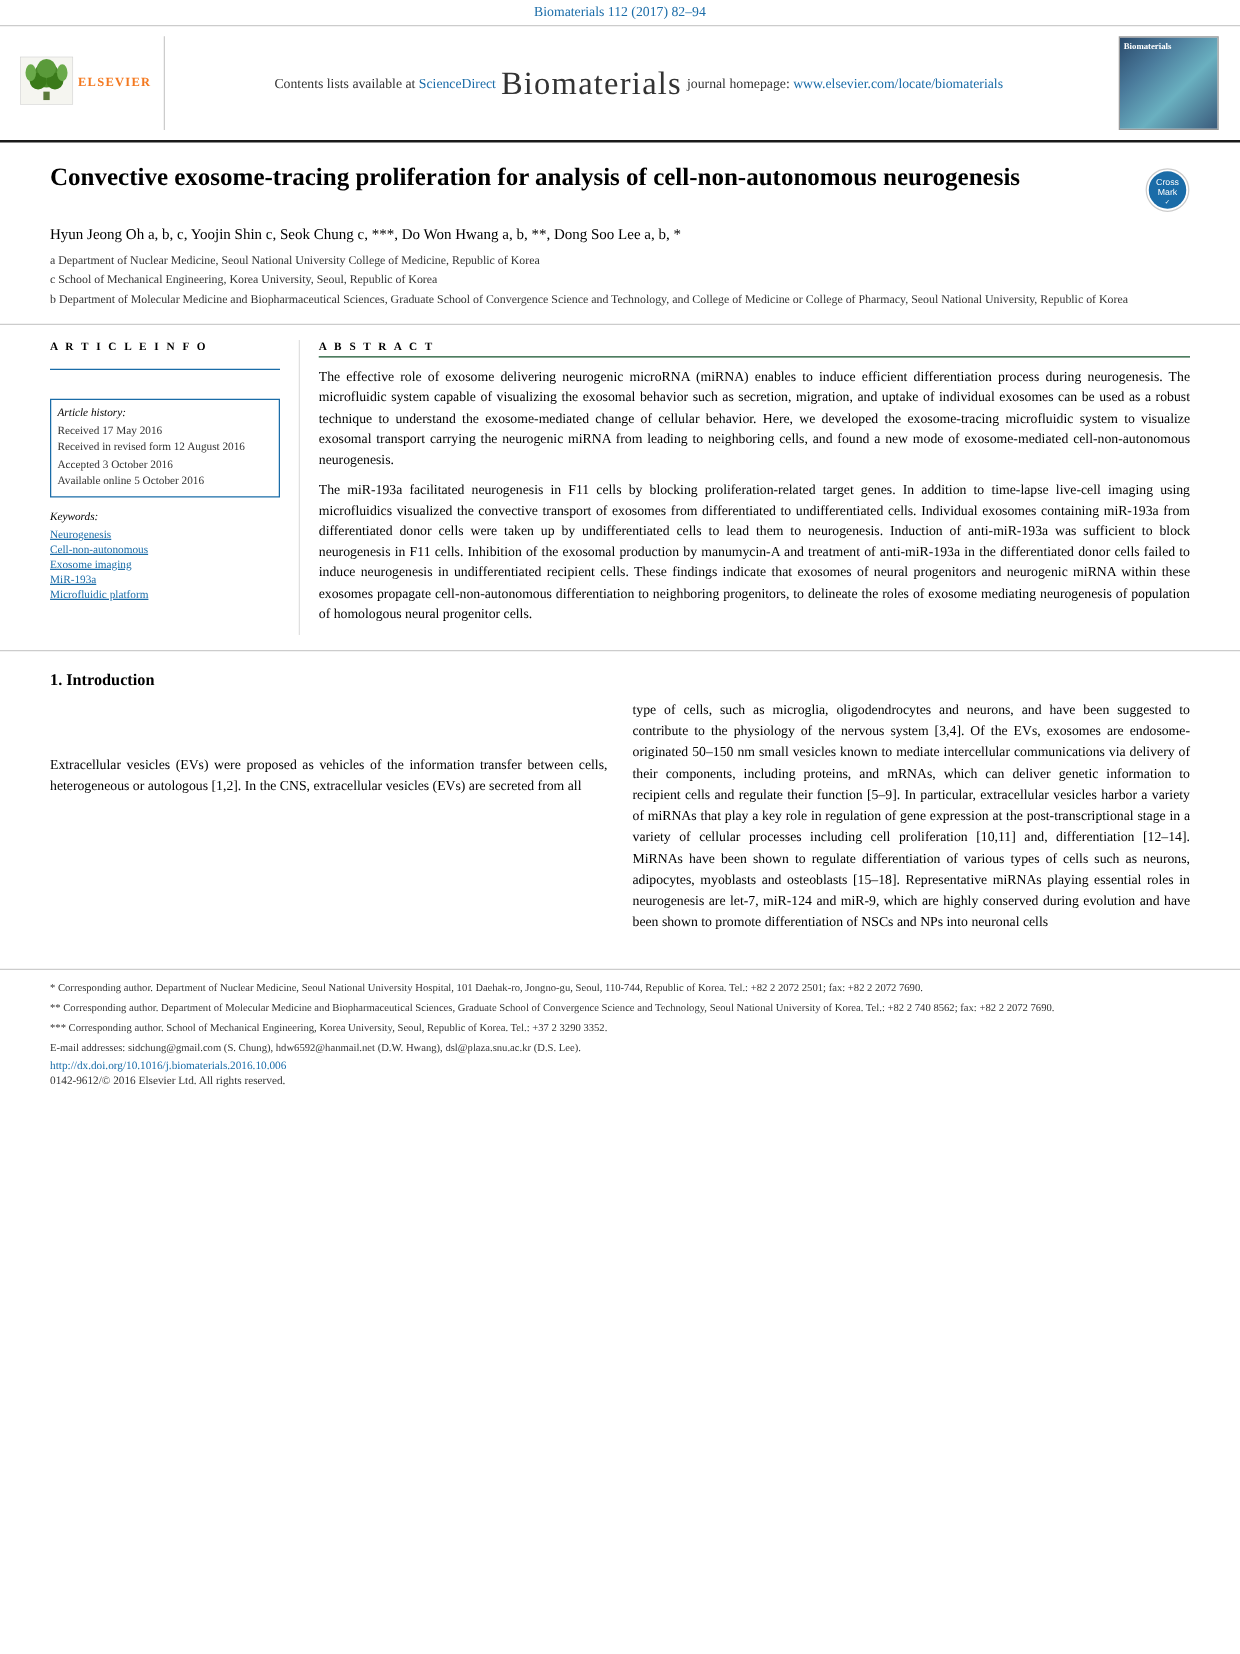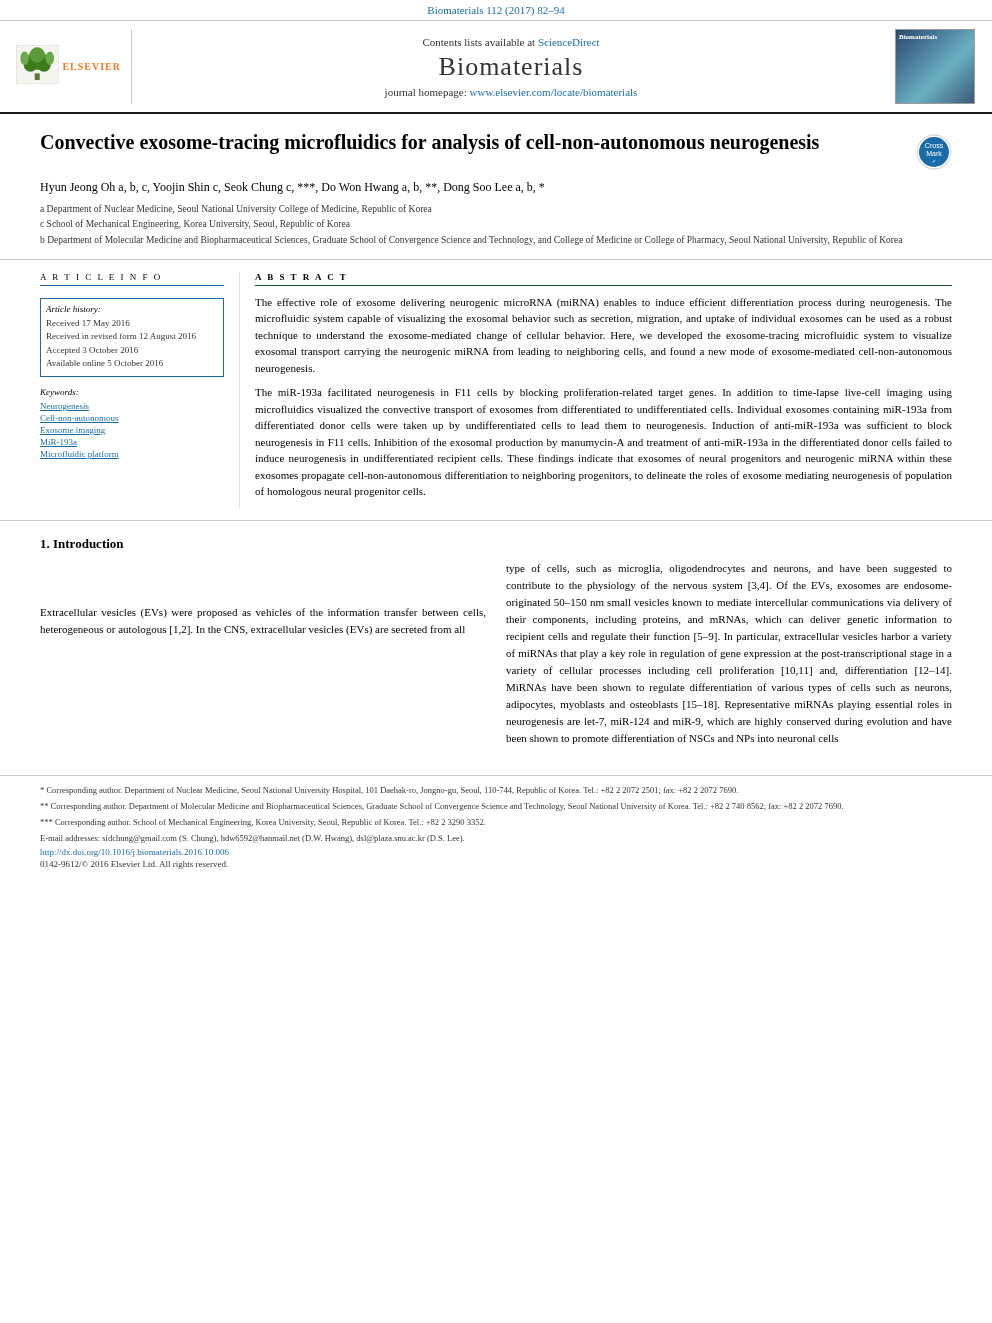--- a/index.html
+++ b/index.html
@@ -45,21 +45,21 @@
       letter-spacing: 1px;
     }
     .elsevier-icon {
       width: 60px;
       height: 55px;
       margin-bottom: 4px;
     }
     .header-center {
       flex: 1;
       display: flex;
-      flex-direction: column;
+      flex-direction: row;
       align-items: center;
       justify-content: center;
       gap: 4px;
     }
     .contents-available {
       font-size: 11px;
       color: #333;
     }
     .contents-available a {
       color: #1a6ca8;
@@ -146,26 +146,26 @@
       border-bottom: 1px solid #ccc;
     }
     .article-info {
       width: 200px;
       min-width: 200px;
       padding-right: 15px;
       border-right: 1px solid #e0e0e0;
     }
     .article-info-title {
       font-size: 9px;
-      font-weight: normal;
+      font-weight: bold;
       letter-spacing: 2px;
       color: #000;
       border-bottom: 1px solid #1a6ca8;
-      padding-bottom: 3px;
-      margin-bottom: 12px;
+      padding-bottom: 13px;
+      margin-bottom: 23px;
     }
     .history-section {
       border: 1px solid #1a6ca8;
       padding: 5px;
       margin-bottom: 10px;
     }
     .history-title {
       font-size: 9px;
       font-style: italic;
       color: #000;
@@ -313,21 +313,21 @@
   </div>
   <div class="header-right">
     <div class="biomaterials-cover">
       <span class="biomaterials-cover-text">Biomaterials</span>
     </div>
   </div>
 </div>
 
 <div class="article-section">
   <div class="article-title-row">
-    <h1 class="article-title">Convective exosome-tracing microfluidics for analysis of cell-non-autonomous neurogenesis</h1>
+    <h1 class="article-title">Convective exosome-tracing proliferation for analysis of cell-non-autonomous neurogenesis</h1>
 
     <svg class="crossmark" viewBox="0 0 36 36">
       <circle cx="18" cy="18" r="17" fill="#fff" stroke="#ccc" stroke-width="1"></circle>
       <circle cx="18" cy="18" r="15" fill="#1a6ca8"></circle>
       <text x="18" y="14" text-anchor="middle" font-size="7" fill="#fff" font-family="Arial">Cross</text>
       <text x="18" y="22" text-anchor="middle" font-size="7" fill="#fff" font-family="Arial">Mark</text>
       <text x="18" y="29" text-anchor="middle" font-size="5" fill="#fff" font-family="Arial">✓</text>
     </svg>
   </div>
   <div class="authors">Hyun Jeong Oh a, b, c, Yoojin Shin c, Seok Chung c, ***, Do Won Hwang a, b, **, Dong Soo Lee a, b, *</div>
@@ -378,17 +378,17 @@
       <div class="body-text">
         <p>type of cells, such as microglia, oligodendrocytes and neurons, and have been suggested to contribute to the physiology of the nervous system [3,4]. Of the EVs, exosomes are endosome-originated 50–150 nm small vesicles known to mediate intercellular communications via delivery of their components, including proteins, and mRNAs, which can deliver genetic information to recipient cells and regulate their function [5–9]. In particular, extracellular vesicles harbor a variety of miRNAs that play a key role in regulation of gene expression at the post-transcriptional stage in a variety of cellular processes including cell proliferation [10,11] and, differentiation [12–14]. MiRNAs have been shown to regulate differentiation of various types of cells such as neurons, adipocytes, myoblasts and osteoblasts [15–18]. Representative miRNAs playing essential roles in neurogenesis are let-7, miR-124 and miR-9, which are highly conserved during evolution and have been shown to promote differentiation of NSCs and NPs into neuronal cells</p>
       </div>
     </div>
   </div>
 </div>
 
 <div class="footnote-section">
   <div class="footnote-text">* Corresponding author. Department of Nuclear Medicine, Seoul National University Hospital, 101 Daehak-ro, Jongno-gu, Seoul, 110-744, Republic of Korea. Tel.: +82 2 2072 2501; fax: +82 2 2072 7690.</div>
   <div class="footnote-text">** Corresponding author. Department of Molecular Medicine and Biopharmaceutical Sciences, Graduate School of Convergence Science and Technology, Seoul National University of Korea. Tel.: +82 2 740 8562; fax: +82 2 2072 7690.</div>
-  <div class="footnote-text">*** Corresponding author. School of Mechanical Engineering, Korea University, Seoul, Republic of Korea. Tel.: +82 2 3290 3352.</div>
+  <div class="footnote-text">*** Corresponding author. School of Mechanical Engineering, Korea University, Seoul, Republic of Korea. Tel.: +37 2 3290 3352.</div>
   <div class="footnote-text">E-mail addresses: sidchung@gmail.com (S. Chung), hdw6592@hanmail.net (D.W. Hwang), dsl@plaza.snu.ac.kr (D.S. Lee).</div>
   <a class="doi-line" href="#">http://dx.doi.org/10.1016/j.biomaterials.2016.10.006</a>
   <div class="issn-line">0142-9612/© 2016 Elsevier Ltd. All rights reserved.</div>
 </div>
 
 </body></html>

